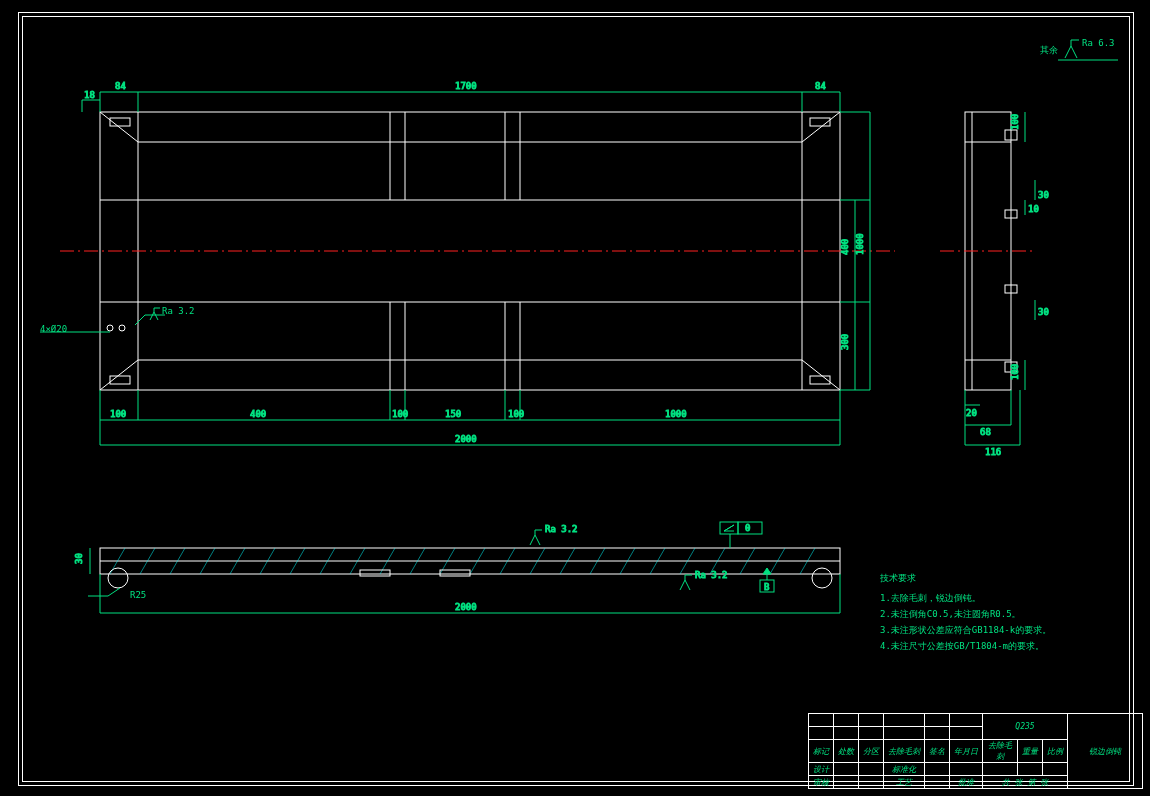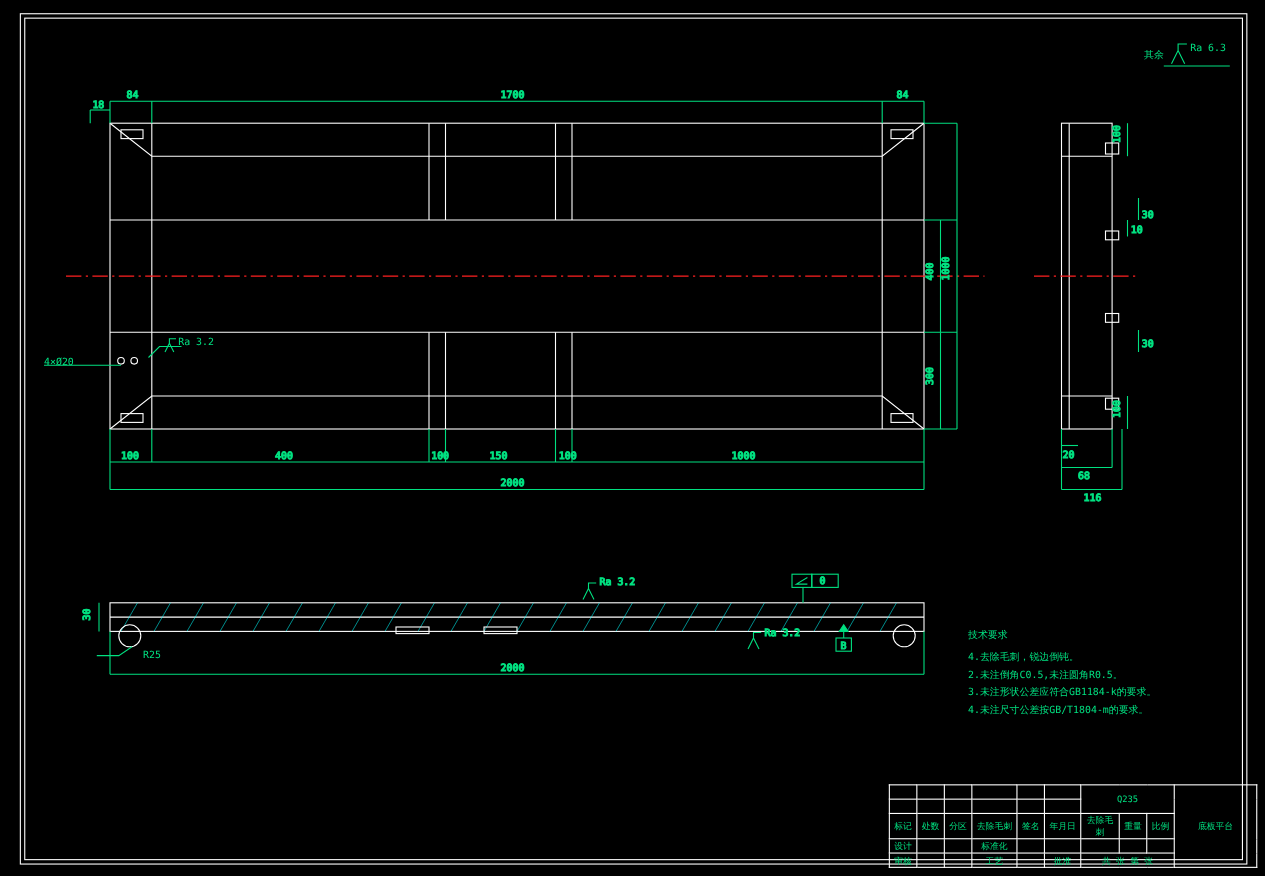--- a/index.html
+++ b/index.html
@@ -21,20 +21,21 @@
     width: 1114px;
     height: 772px;
   }
   .frame-inner {
     position: absolute;
     border: 1px solid #fff;
     left: 3px;
     top: 3px;
     right: 3px;
     bottom: 3px;
+    font-style: italic;
   }
   svg { position: absolute; top: 0; left: 0; }
   .w { stroke: #fff; fill: none; }
   .g { stroke: #00e080; fill: none; }
   .r { stroke: #ff2020; fill: none; }
   .c { stroke: #00ffff; fill: none; }
   .txt { fill: #00e080; font-size: 9px; font-family: "SimSun", monospace; }
   .dash { stroke-dasharray: 14 4 2 4; }
   .tech {
     position: absolute;
@@ -263,38 +264,38 @@
     <line x1="840" y1="574" x2="840" y2="613"></line>
     <text class="txt" x="455" y="610">2000</text>
     <line x1="90" y1="548" x2="90" y2="574"></line>
     <text class="txt" x="82" y="564" transform="rotate(-90 82 564)">30</text>
   </g>
 
 </svg>
 
 <div class="tech">
   <div style="margin-bottom:4px">技术要求</div>
-  <div>4.去除毛刺，锐边倒钝。</div>
+  <div>1.去除毛刺，锐边倒钝。</div>
   <div>2.未注倒角C0.5,未注圆角R0.5。</div>
   <div>3.未注形状公差应符合GB1184-k的要求。</div>
   <div>4.未注尺寸公差按GB/T1804-m的要求。</div>
 </div>
 
 <div class="frame-inner" style="border:none">
 <table class="tb">
   <tbody>
         <tr>
     <td style="width:20px"></td>
           <td style="width:20px"></td>
           <td style="width:20px"></td>
     <td style="width:36px"></td>
           <td style="width:20px"></td>
           <td style="width:28px"></td>
     <td colspan="3" rowspan="2" style="width:70px">Q235</td>
-    <td rowspan="5" style="width:70px">底板平台</td>
+    <td rowspan="5" style="width:70px">锐边倒钝</td>
   </tr>
   <tr>
     <td></td>
           <td></td>
           <td></td>
           <td></td>
           <td></td>
           <td></td>
   </tr>
   <tr>

